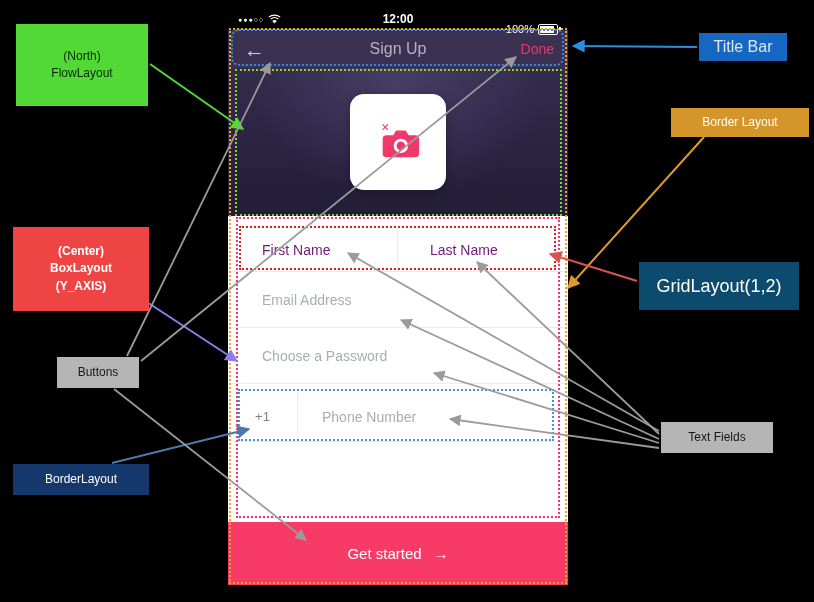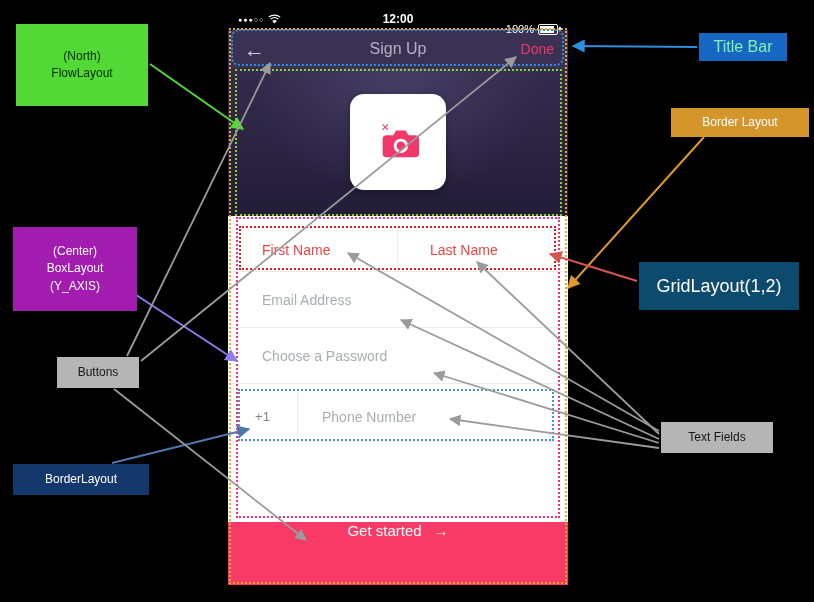--- a/index.html
+++ b/index.html
@@ -40,61 +40,61 @@
     display:flex; align-items:center; justify-content:center;
   }
   .cam-card {
     width:96px; height:96px; background:#fff; border-radius:14px;
     display:flex; align-items:center; justify-content:center; position:relative;
     box-shadow:0 2px 8px rgba(0,0,0,0.35); cursor:pointer;
   }
 
   .form { position:absolute; left:0; top:208px; width:100%; height:306px; background:#fff; box-sizing:border-box; }
   .name-row { position:absolute; left:0; top:12px; width:100%; height:44px; display:flex; border-bottom:1px solid #ececec; box-sizing:border-box; }
-  .cell { display:flex; align-items:center; color:#ef4444; font-size:14px; box-sizing:border-box; }
+  .cell { display:flex; align-items:center; color:#701a75; font-size:14px; box-sizing:border-box; }
   .cell.first { width:170px; border-right:1px solid #ececec; padding-left:34px; }
   .cell.last { flex:1; padding-left:32px; }
   .row.single {
     position:absolute; left:0; width:100%; height:56px; display:flex; align-items:center;
     padding-left:34px; box-sizing:border-box; border-bottom:1px solid #ececec;
     color:#a9adb3; font-size:14px;
   }
   .row.email { top:56px; }
   .row.password { top:112px; }
   .phone-row {
     position:absolute; left:0; top:176px; width:100%; height:50px; display:flex;
     border-bottom:1px solid #ececec; box-sizing:border-box;
   }
   .code { width:70px; border-right:1px solid #ececec; display:flex; align-items:center; justify-content:center; color:#7d8289; font-size:13px; box-sizing:border-box; }
   .pnum { flex:1; display:flex; align-items:center; padding-left:24px; color:#a9adb3; font-size:14px; box-sizing:border-box; }
 
   .cta {
     position:absolute; left:0; top:514px; width:100%; height:63px; background:#f83a66;
-    color:#fff; display:flex; justify-content:center; gap:12px;
+    color:#fff; display:flex; align-items:center; justify-content:center; gap:12px;
     font-size:15px; cursor:pointer;
   }
 
   
   .outline { position:absolute; pointer-events:none; z-index:2; box-sizing:border-box; }
   .ol-orange { left:229px; top:28px; width:338px; height:556px; border:2px dotted #f2a51e; }
   .ol-blue-title { left:231px; top:29px; width:333px; height:37px; border:2px dotted #2d8fe0; border-radius:8px; }
   .ol-green { left:235px; top:69px; width:327px; height:147px; border:2px dotted #86d42c; }
   .ol-pink { left:236px; top:217px; width:324px; height:301px; border:2px dotted #fb2e7c; }
   .ol-red { left:239px; top:226px; width:317px; height:44px; border:2px dotted #e01b1b; }
   .ol-bluephone { left:238px; top:389px; width:316px; height:52px; border:2px dotted #4a90d9; }
 
   
   .arrows { position:absolute; left:0; top:0; width:814px; height:602px; z-index:3; pointer-events:none; }
 
   
   .ann { position:absolute; z-index:4; display:flex; flex-direction:column; align-items:center; justify-content:center; text-align:center; font-size:12px; line-height:1.45; }
   .ann-flow { left:16px; top:24px; width:132px; height:82px; background:#52d936; color:#062a00; }
-  .ann-titlebar { left:699px; top:33px; width:88px; height:28px; background:#1667c1; color:#86efac; font-size:16px; }
+  .ann-titlebar { left:699px; top:33px; width:88px; height:28px; background:#1667c1; color:#e5e5e5; font-size:16px; }
   .ann-borderlayout-top { left:671px; top:108px; width:138px; height:29px; background:#d4952b; color:#fff; }
-  .ann-boxlayout { left:13px; top:227px; width:124px; height:84px; background:#a21caf; color:#fff; }
+  .ann-boxlayout { left:13px; top:227px; width:136px; height:84px; background:#ef4444; color:#fff;font-weight:bold; }
   .ann-gridlayout { left:639px; top:262px; width:160px; height:48px; background:#0c4a6e; color:#fff; font-size:18px; }
   .ann-buttons { left:57px; top:357px; width:82px; height:31px; background:#b5b5b5; color:#161616; }
   .ann-textfields { left:661px; top:422px; width:112px; height:31px; background:#b5b5b5; color:#161616; }
   .ann-borderlayout-bottom { left:13px; top:464px; width:136px; height:31px; background:#14386b; color:#fff; }
 </style>
 </head>
 <body>
 
 <div class="stage">
 

